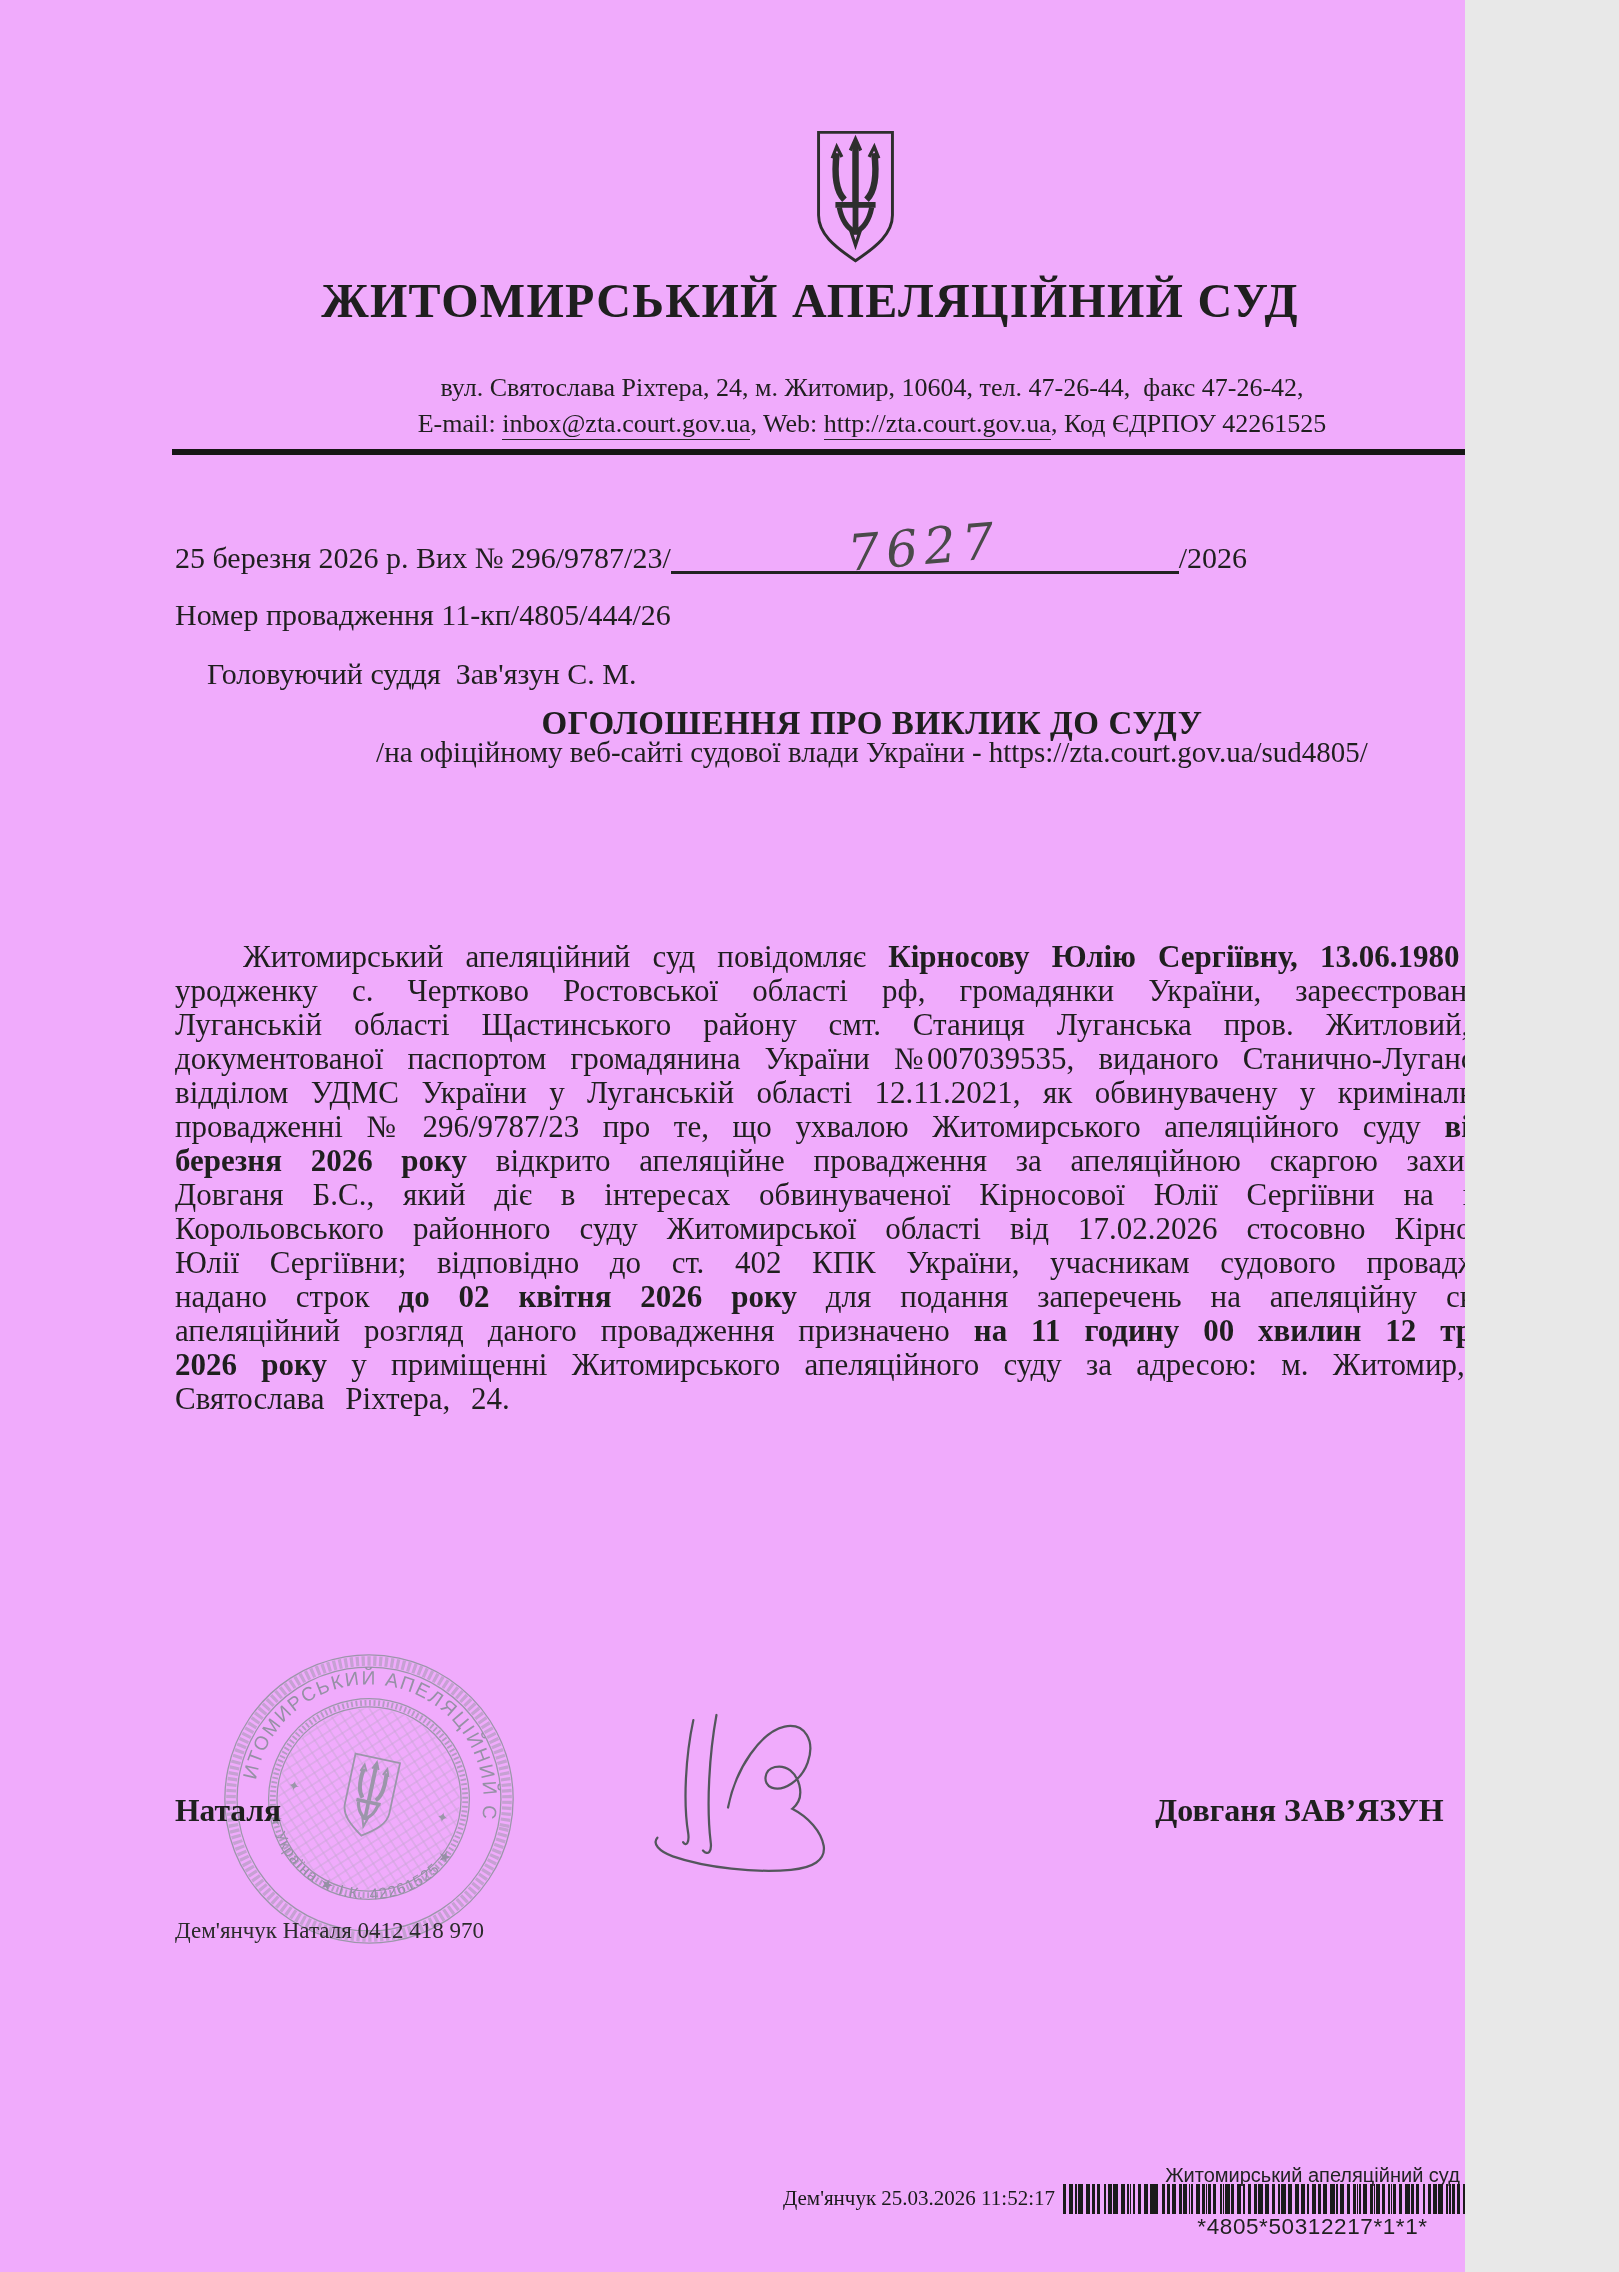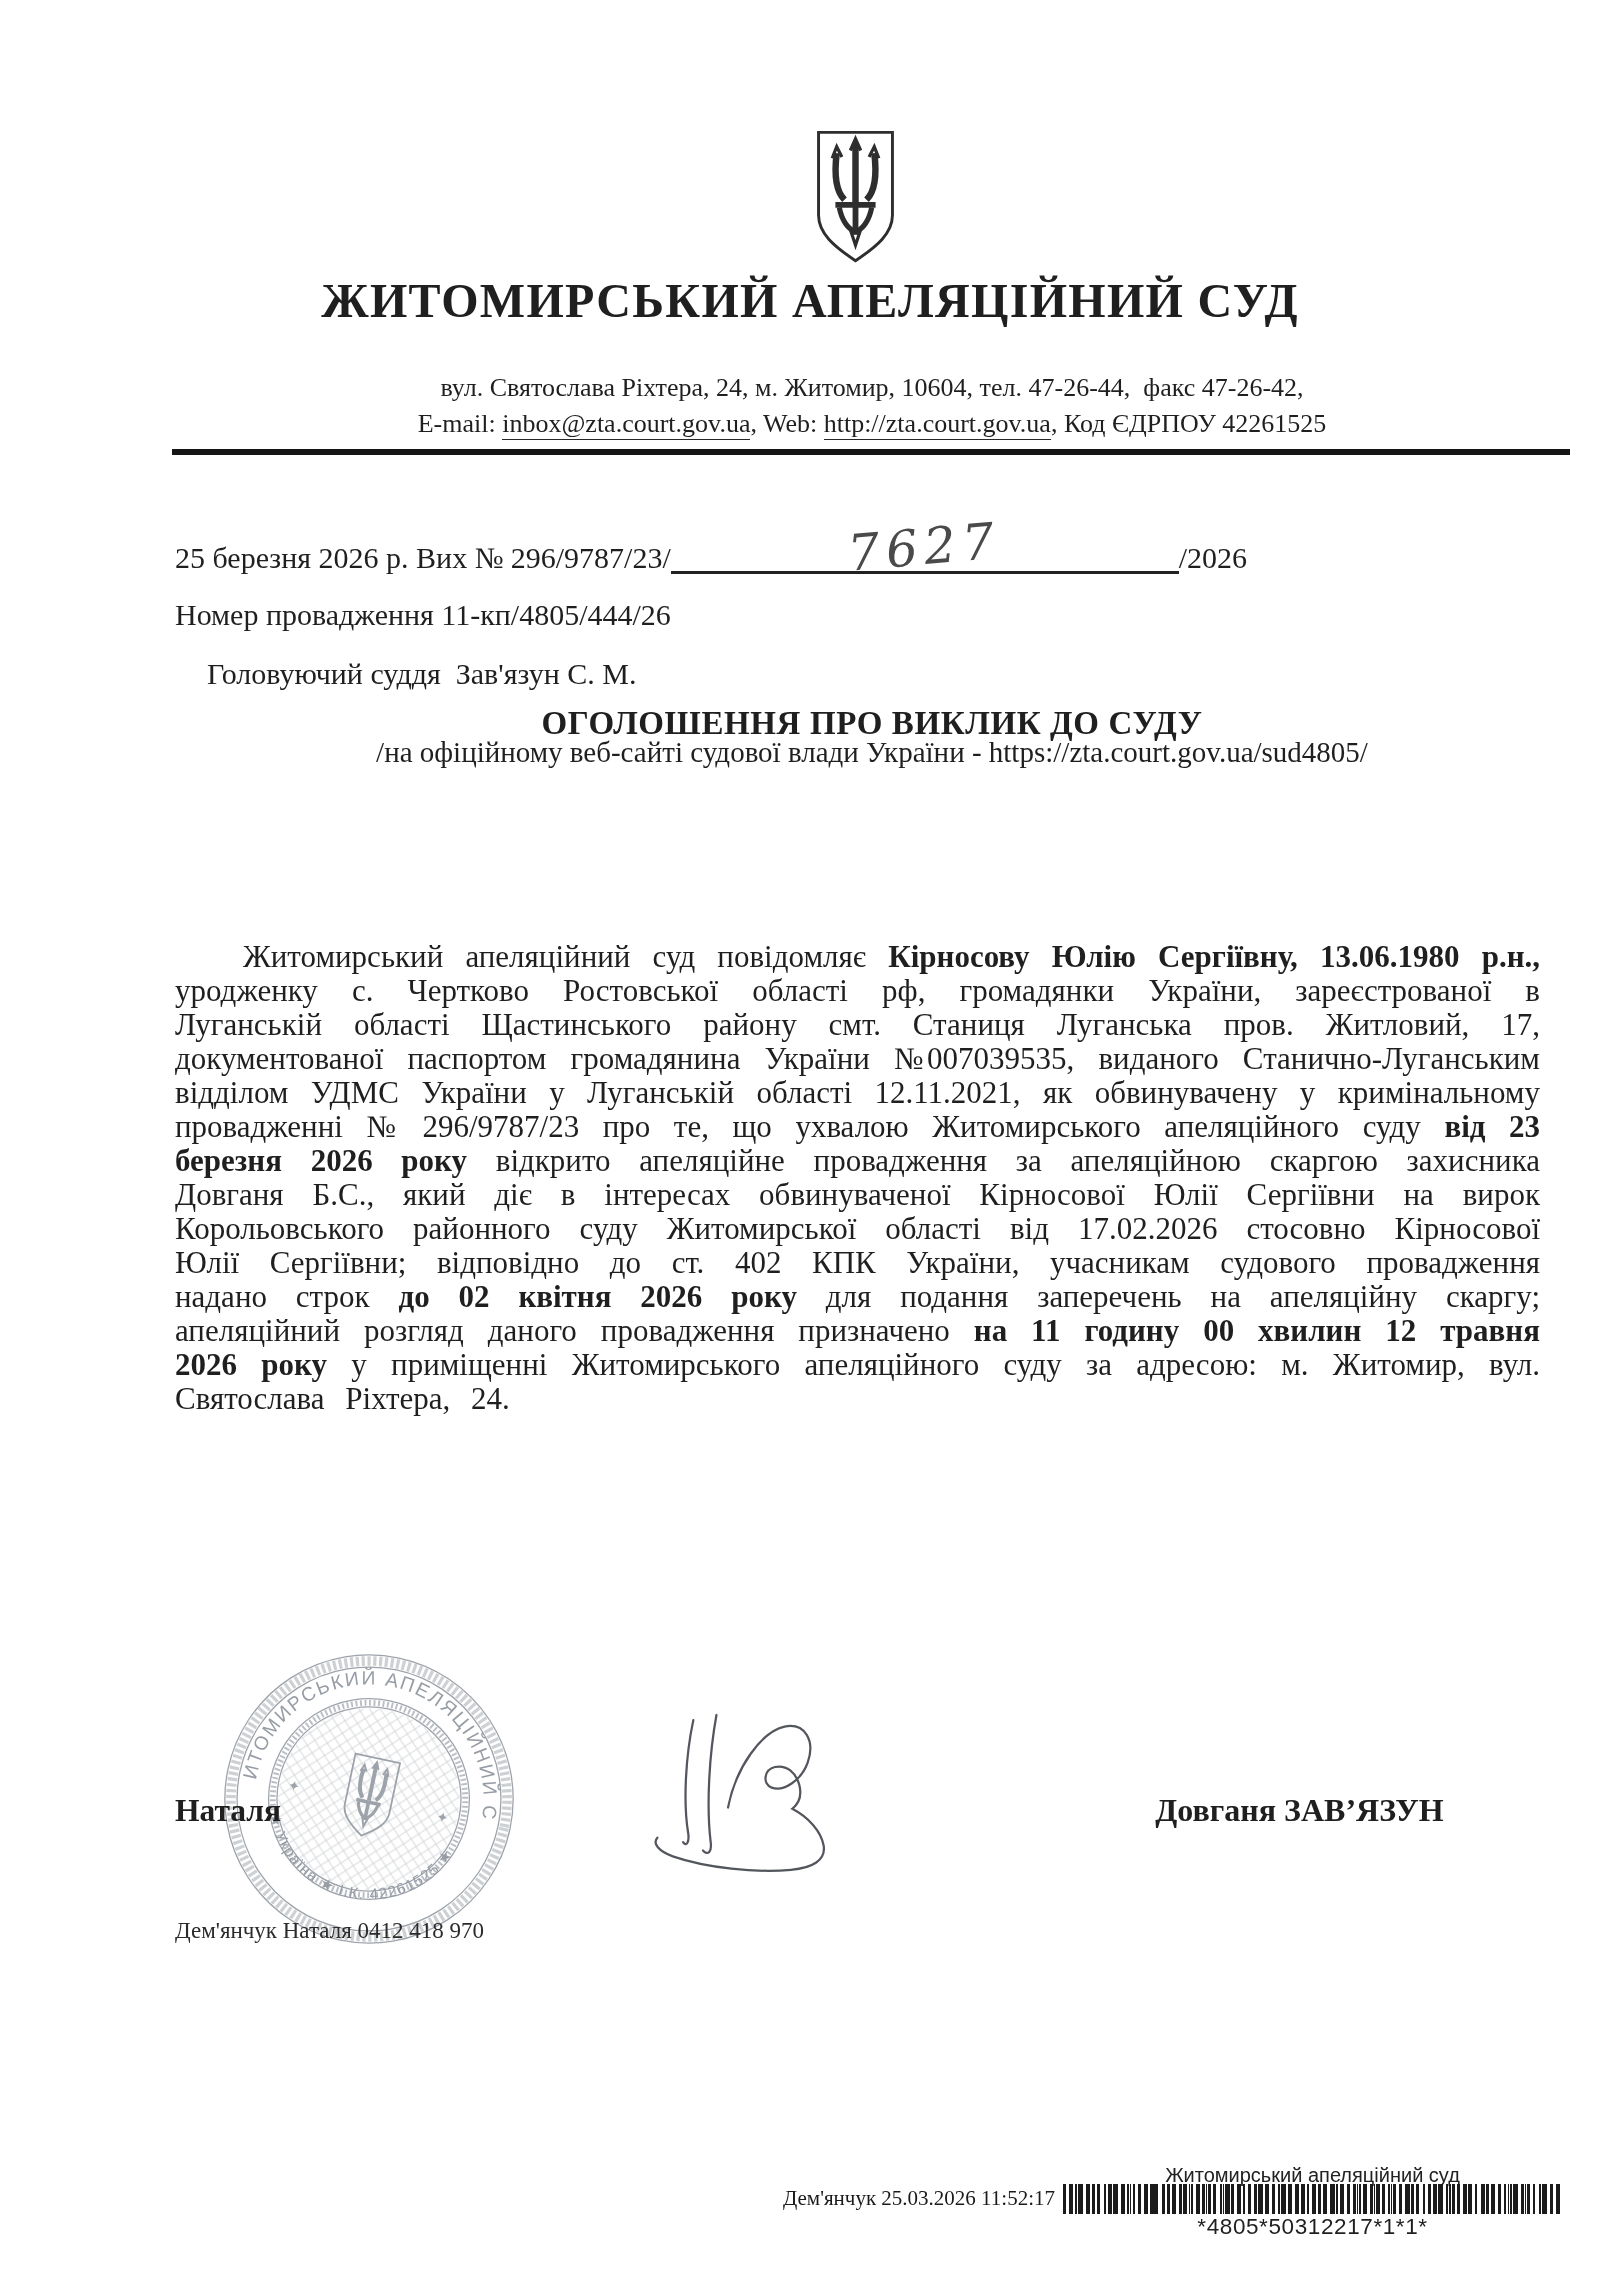--- a/index.html
+++ b/index.html
@@ -1,17 +1,17 @@
 <!DOCTYPE html>
 <html lang="uk" style="font-size:10.3px"><head>
 <meta charset="utf-8">
 <style>
   html,body{margin:0;padding:0;background:#e8e8e8;}
   .page{
-    position:relative;width:1619px;height:2273px;background:#ffffff;
+    position:relative;width:1465px;height:2273px;background:#f0abfc;
     font-family:"Liberation Serif","DejaVu Serif",serif;color:#1f1f1f;overflow:hidden;
   }
   .abs{position:absolute;}
   .center{text-align:center;}
   .keep-space{white-space:pre-wrap;}
   .bold{font-weight:bold;}
   .z2{z-index:2;}
 
   .emblem{left:803px;top:124px;width:105px;height:147px;}
   .court-name{left:112px;top:273px;width:1396px;font-size:48px;font-weight:bold;letter-spacing:1.3px;}

